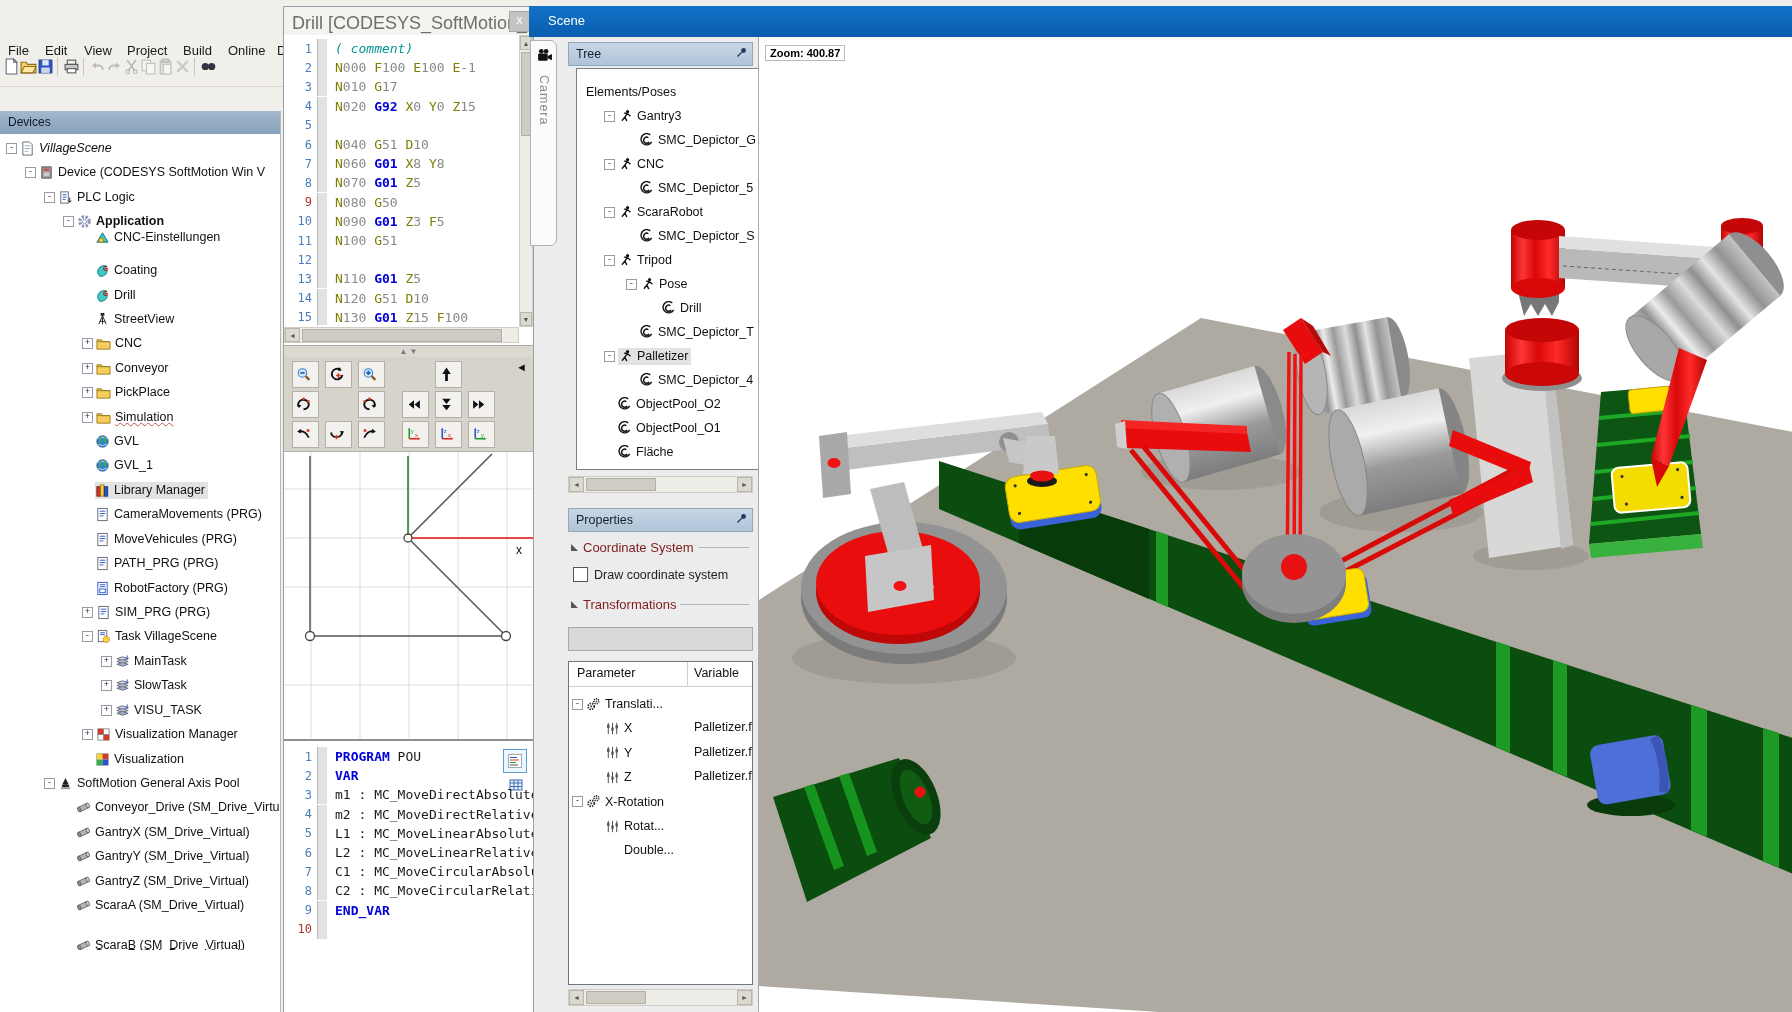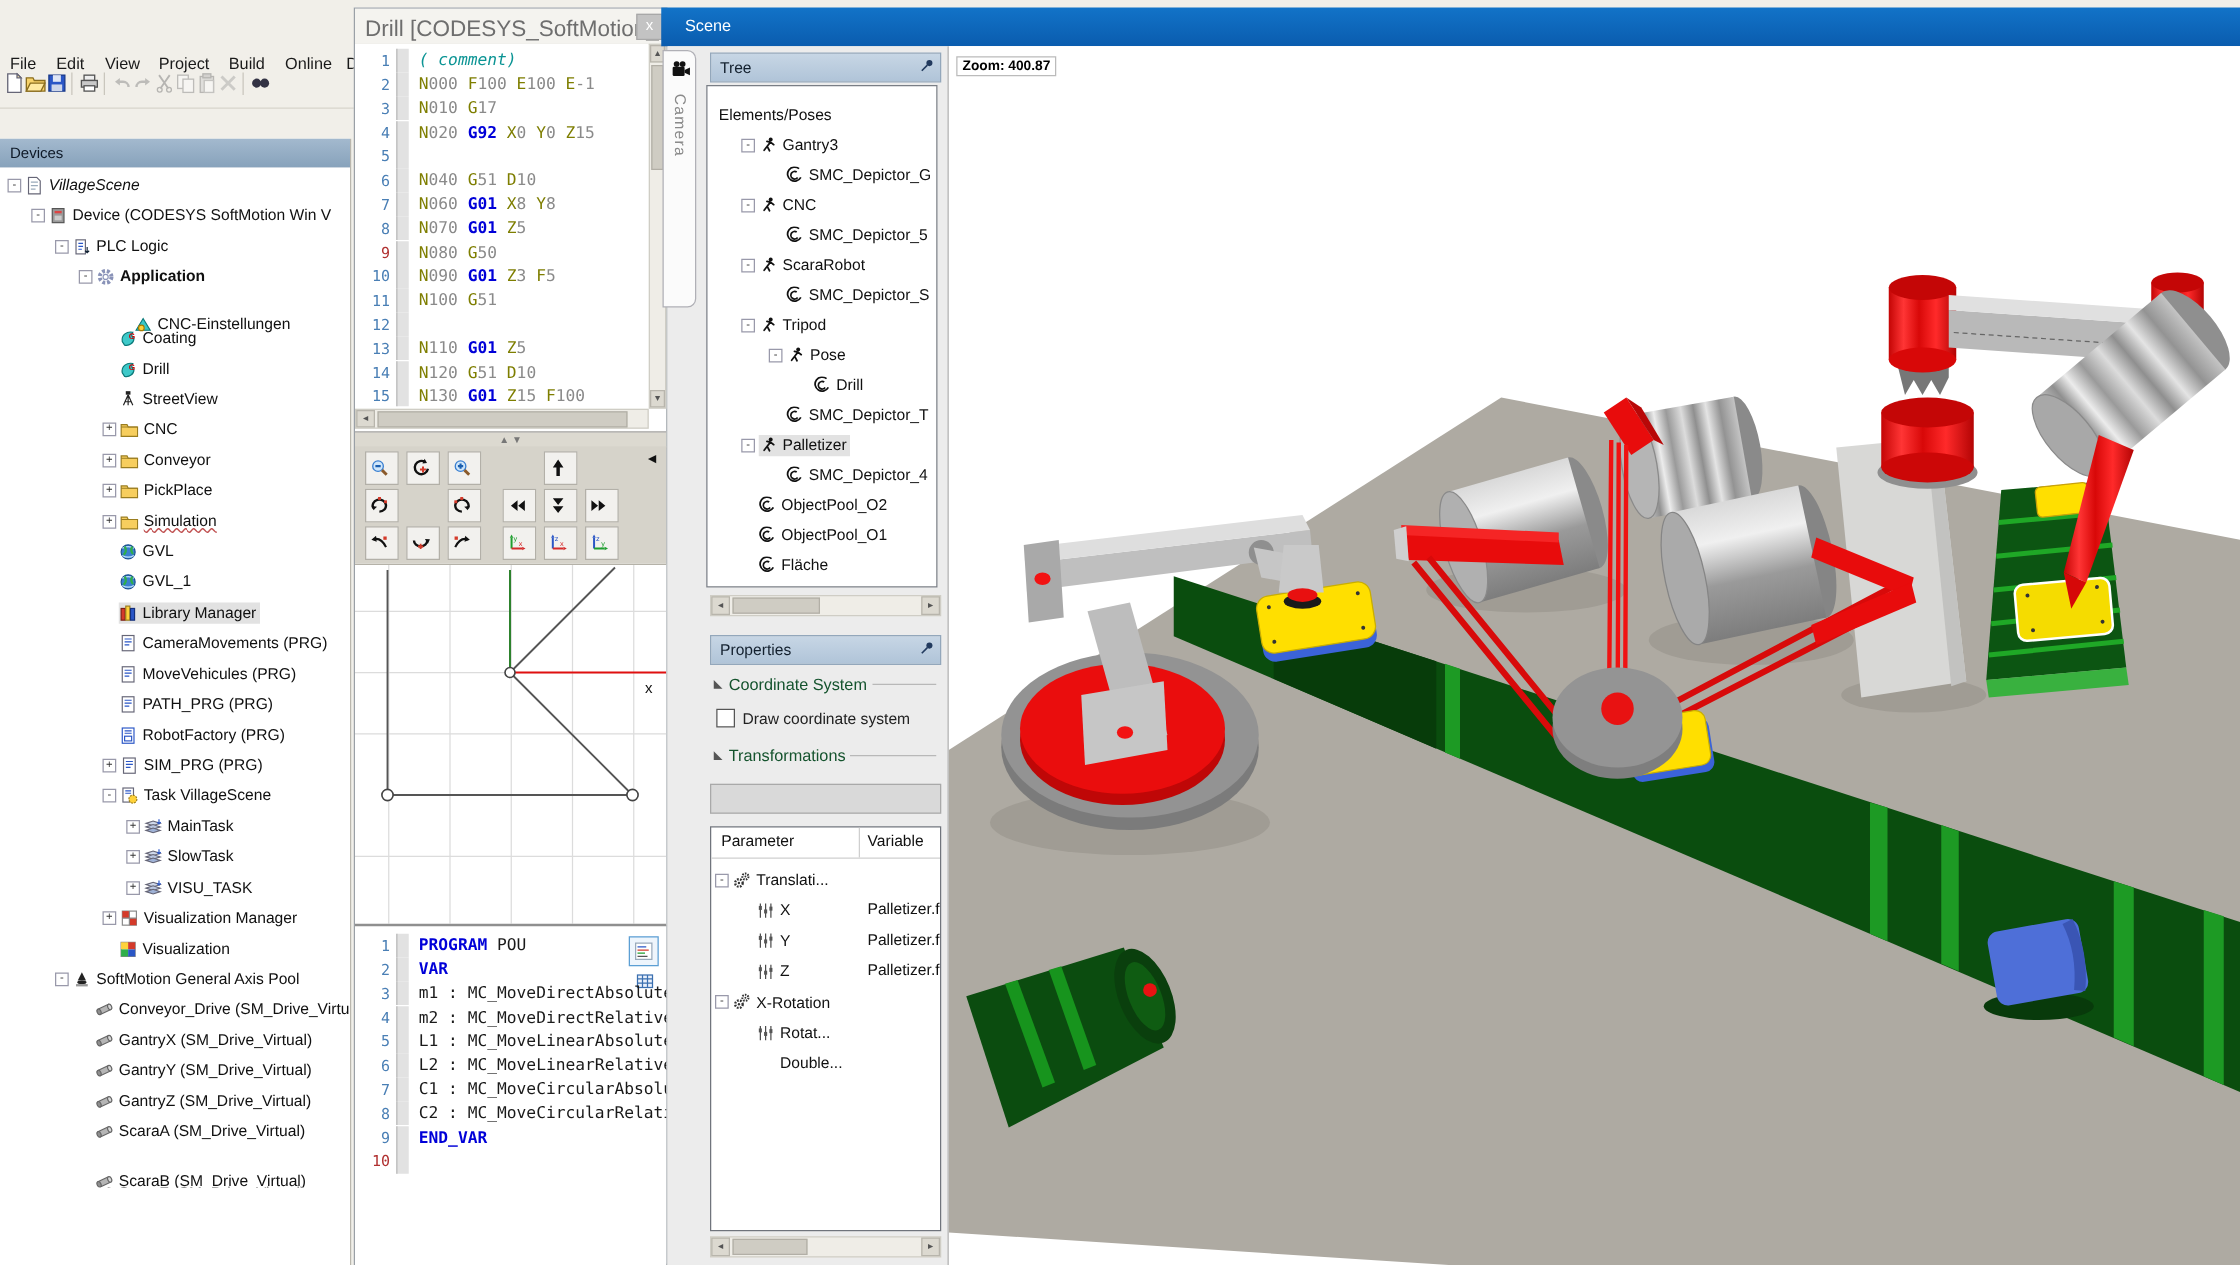--- a/index.html
+++ b/index.html
@@ -58,24 +58,24 @@
   .minibtn.on{border:1px solid #5c9fd4;background:#eef5fc}
   
   #scene-win{left:529px;top:6px;width:1263px;height:1006px}
   #scene-title{left:0;top:0;width:100%;height:31px;background:linear-gradient(#1273c8,#0a5cae)}
   #scene-title span{position:absolute;left:19px;top:7px;color:#fff;font-size:13px}
   #scene-body{left:5px;top:31px;width:1258px;height:975px;background:#ececec}
   #dock{left:29px;top:0;width:195px;height:975px}
   .phead{position:absolute;width:185px;height:24px;background:linear-gradient(#c7d6e5,#b0c4d8);border:1px solid #93a7bb;box-sizing:border-box}
   .phead span{position:absolute;left:7px;top:4px;font-size:12.5px;color:#13202e}
   .phead .pin{position:absolute;right:4px;top:3px}
-  #scn-tree{left:2px;top:31px;width:185px;height:402px;background:#fff;border:1px solid #7a7e85;box-sizing:border-box;overflow:hidden}
+  #scn-tree{left:13px;top:31px;width:185px;height:402px;background:#fff;border:1px solid #7a7e85;box-sizing:border-box;overflow:hidden}
   .sect{position:absolute;display:flex;align-items:center;width:185px}
   .sect .tri{width:0;height:0;border-left:7px solid #555;border-top:7px solid transparent;margin:0 5px 0 3px}
-  .sect .tx{font-size:13px;color:#14532d;white-space:nowrap}
+  .sect .tx{font-size:13px;color:#7f1d1d;white-space:nowrap}
   .sect .ln{flex:1;height:1px;background:#b8b8b8;margin:0 4px}
   #prop-check{left:10px;top:530px;display:flex;align-items:center}
   #prop-check .box{width:13px;height:13px;border:1px solid #555;background:#fff;margin-right:6px}
   #prop-check .lb{font-size:12.5px;color:#222}
   #prop-input{left:5px;top:590px;width:185px;height:24px;background:#d9d9d9;border:1px solid #a9a9a9;box-sizing:border-box}
   #param-panel{left:5px;top:624px;width:185px;height:324px;background:#fff;border:1px solid #70747c;box-sizing:border-box;overflow:hidden}
   #param-head{position:absolute;left:0;top:0;width:100%;height:24px;border-bottom:1px solid #cfcfcf}
   #param-head .h1{position:absolute;left:8px;top:4px;font-size:12.5px;color:#111}
   #param-head .h2{position:absolute;left:125px;top:4px;font-size:12.5px;color:#111}
   #param-head .dv{position:absolute;left:118px;top:0;width:1px;height:24px;background:#cfcfcf}
@@ -443,21 +443,21 @@
         <div class="trow" style="left: 0px; top: 76px; width: 280px;">
           <div style="width: 63px; flex: 0 0 auto;"></div>
           <div class="ebox">-</div>
           <div class="hl">
             <svg width="15" height="15" class="ic">
               <use href="#i-app"></use>
             </svg>
             <span class="bo ">Application</span>
           </div>
         </div>
-        <div class="trow" style="left: 0px; top: 114px; width: 316px; margin-left: 12px;">
+        <div class="trow" style="left: 0px; top: 92px; width: 316px;">
           <div style="width: 82px; flex: 0 0 auto;"></div>
           <div style="width: 13px; flex: 0 0 auto;"></div>
           <div class="hl">
             <svg width="15" height="15" class="ic">
               <use href="#i-cncset"></use>
             </svg>
             <span>CNC-Einstellungen</span>
           </div>
         </div>
         <div class="trow" style="left: 0px; top: 125px; width: 280px;">

